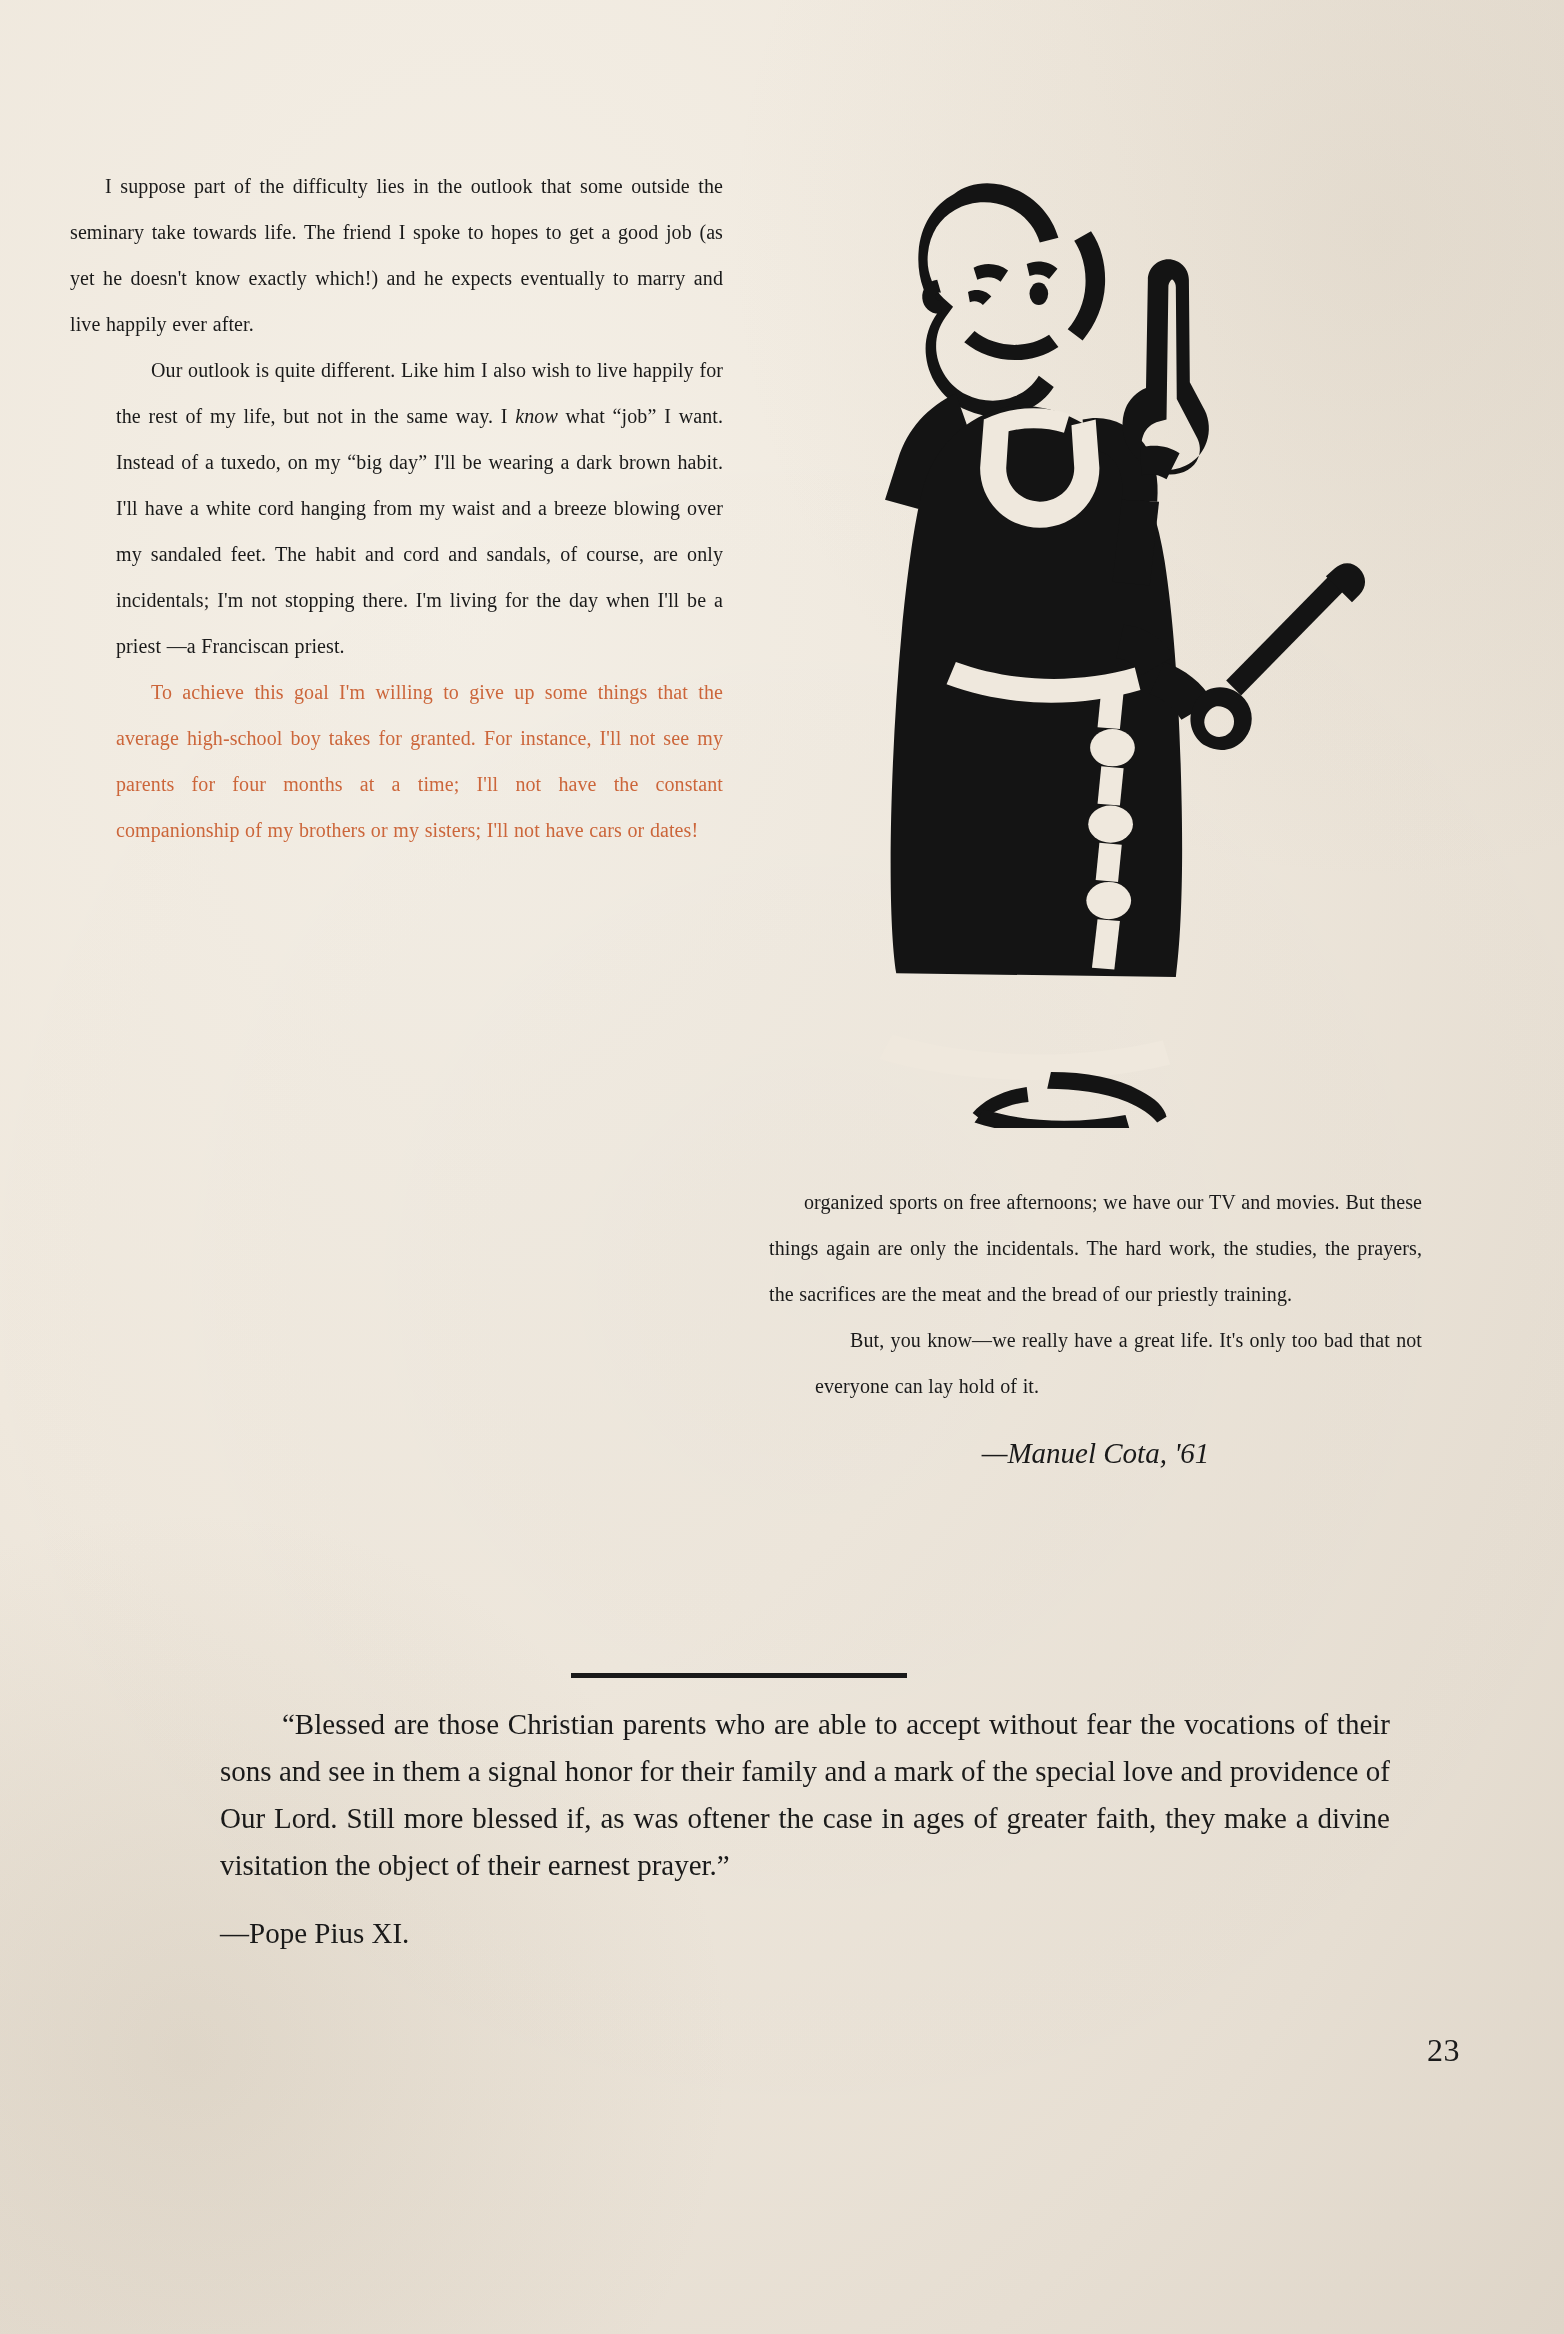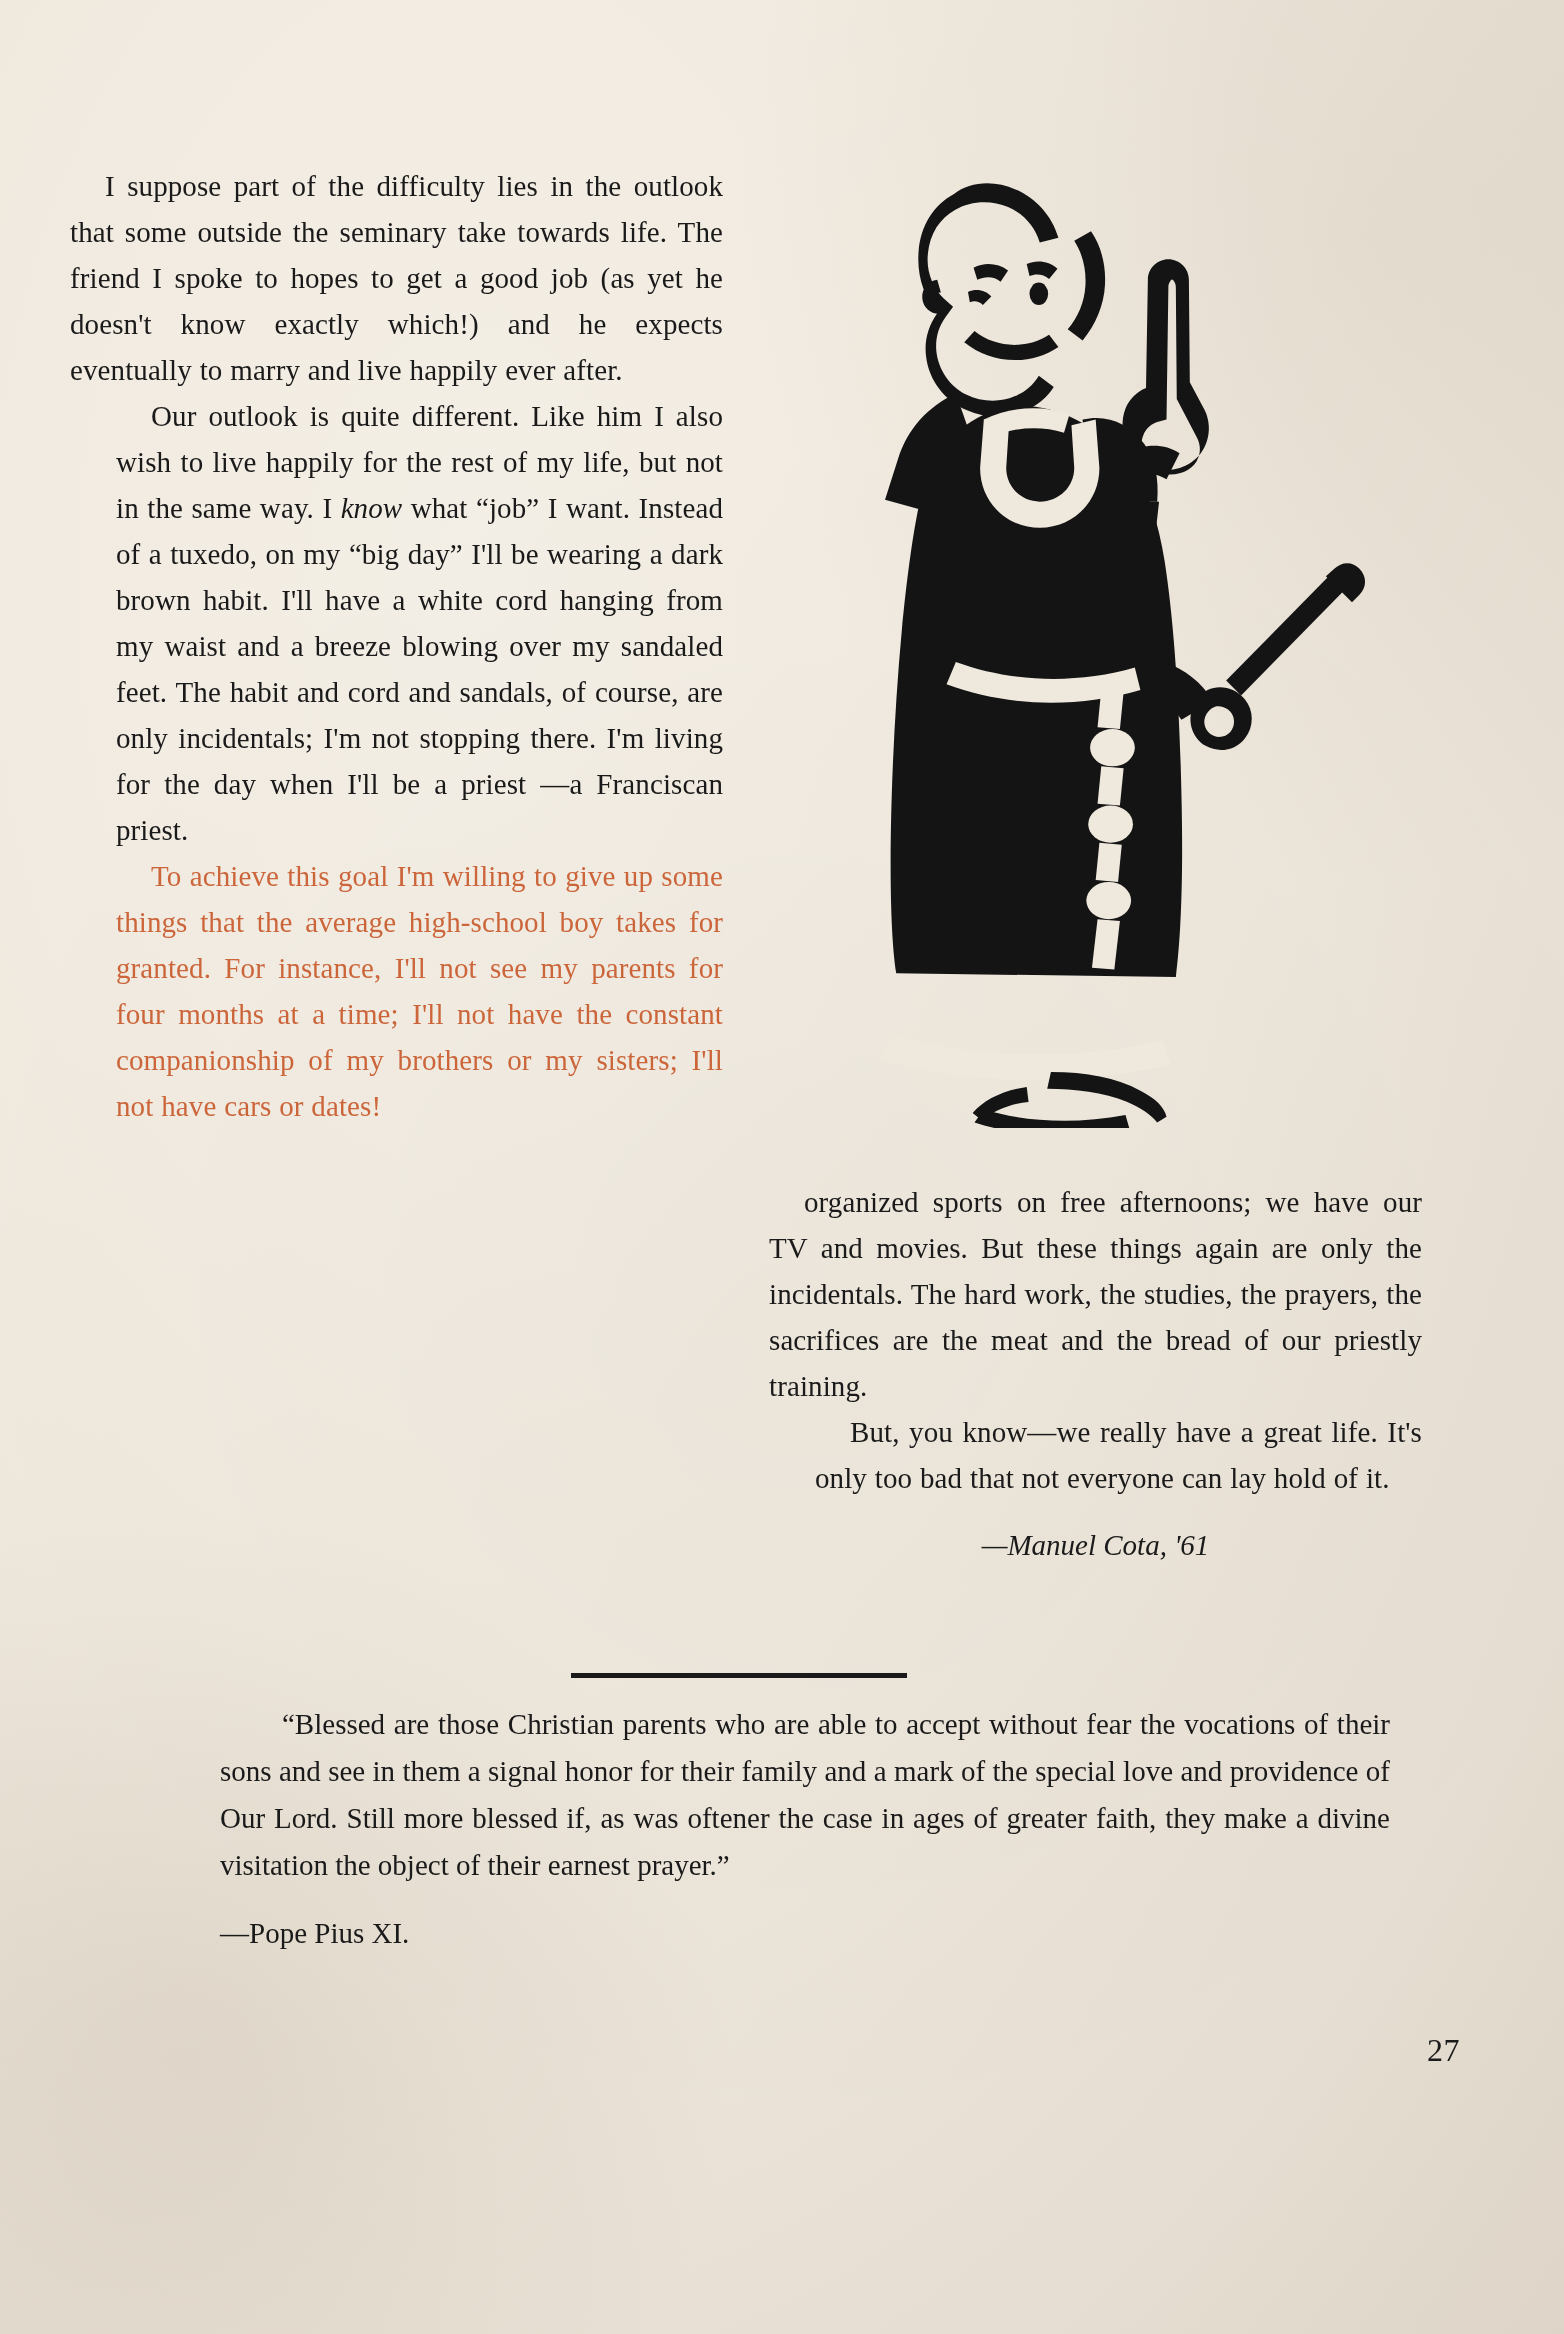--- a/index.html
+++ b/index.html
@@ -50,21 +50,21 @@
   }
   .col-right-lower {
     position: absolute;
     left: 769px;
     top: 1179px;
     width: 653px;
   }
 
   p.body {
     margin: 0 0 0 0;
-    font-size: 29px;
+    font-size: 20px;
     line-height: 46px;
     text-align: justify;
     text-indent: 35px;
     letter-spacing: 0.1px;
     word-spacing: 0.5px;
   }
   p.body + p.body { margin-top: 0px; margin-left: 46px; }
 
   .ital { font-style: italic; }
 
@@ -210,16 +210,16 @@
     <div class="signature">—Manuel Cota, '61</div>
   </div>
 
   <div class="rule"></div>
 
   <div class="quote-block">
     <p>“Blessed are those Christian parents who are able to accept without fear the vocations of their sons and see in them a signal honor for their family and a mark of the special love and providence of Our Lord. Still more blessed if, as was oftener the case in ages of greater faith, they make a divine visitation the object of their earnest prayer.”</p>
     <div class="quote-attrib">—Pope Pius XI.</div>
   </div>
 
-  <div class="folio">27</div>
+  <div class="folio">23</div>
 
 </div>
 
 
 </body></html>

